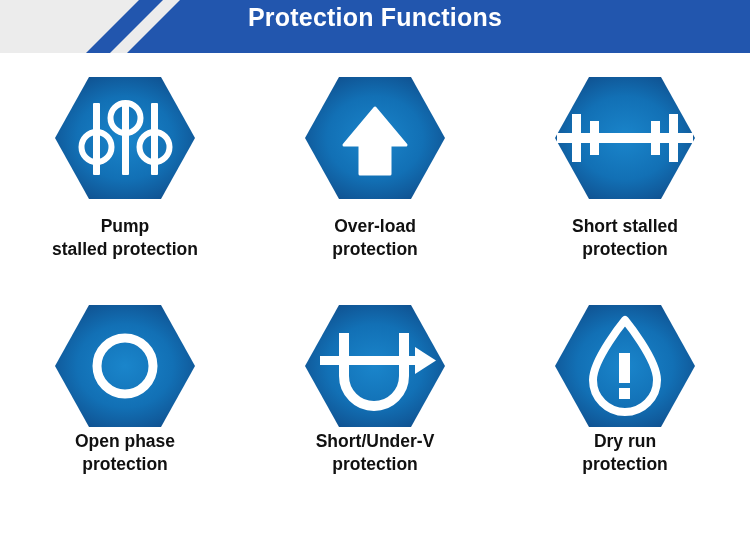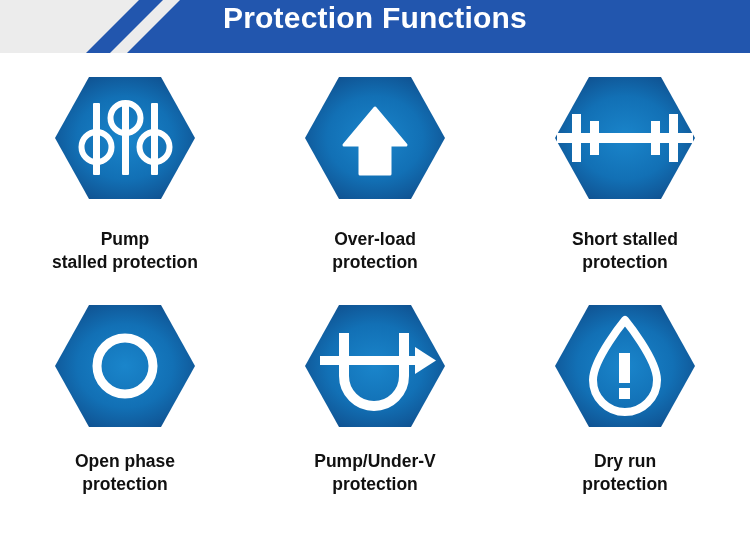--- a/index.html
+++ b/index.html
@@ -35,21 +35,21 @@
     display:block;
   }
   .header-title{
     position:absolute;
     left:0; top:0;
     width:750px; height:53px;
     display:flex;
     align-items:center;
     justify-content:center;
     color:#ffffff;
-    font-size:30px;
+    font-size:25px;
     font-weight:bold;
     letter-spacing:0.2px;
     line-height:1;
     padding-bottom:18px;
   }
 
   
   .grid{
     position:absolute;
     left:0; top:53px;
@@ -76,29 +76,29 @@
     width:144px;
     height:126px;
   }
   .hex-svg{
     display:block;
     width:144px;
     height:126px;
   }
 
   .label{
-    margin-top:27px;
+    margin-top:14px;
     text-align:center;
     color:#111111;
     font-size:17.5px;
     font-weight:bold;
     line-height:1.32;
     white-space:pre-line;
   }
-  .row-2 .label{ margin-top:21px; }
+  .row-2 .label{ margin-top:1px; }
 </style>
 </head>
 <body>
 
 <div id="page">
 
   <div class="header">
     <div class="header-bg-gray"></div>
     <svg class="header-svg" viewBox="0 0 750 53" preserveAspectRatio="none">
 
@@ -216,21 +216,21 @@
             </defs>
             <polygon points="36,2 108,2 142,63 108,124 36,124 2,63" fill="url(#g5)"></polygon>
 
             <path d="M41 30 L41 73 A30 30 0 0 0 101 73 L101 30" fill="none" stroke="#ffffff" stroke-width="10" stroke-linecap="butt"></path>
 
             <rect x="17" y="53" width="99" height="9" fill="#ffffff"></rect>
 
             <polygon points="112,44 133,57.5 112,71" fill="#ffffff"></polygon>
           </svg>
         </div>
-        <div class="label">Pump/Under-V
+        <div class="label">Short/Under-V
 protection</div>
       </div>
 
       <div class="cell">
         <div class="hex-wrap">
           <svg class="hex-svg" viewBox="0 0 144 126">
             <defs>
               <radialGradient id="g6" cx="50%" cy="50%" r="62%">
                 <stop offset="0%" stop-color="#1a85cb"></stop>
                 <stop offset="55%" stop-color="#1270b5"></stop>

